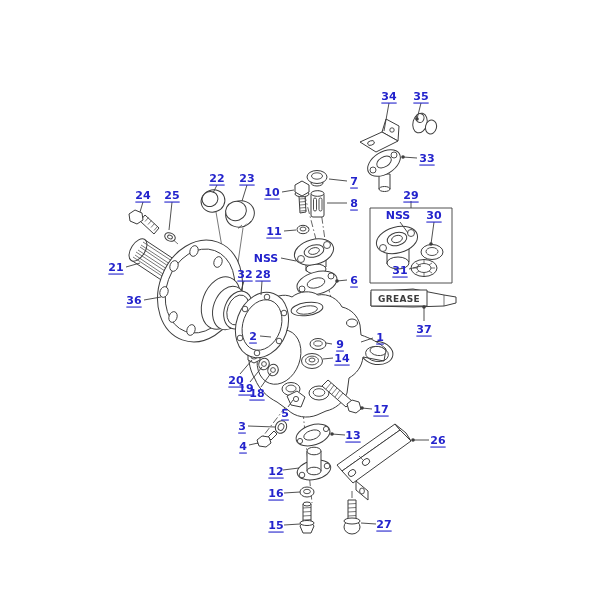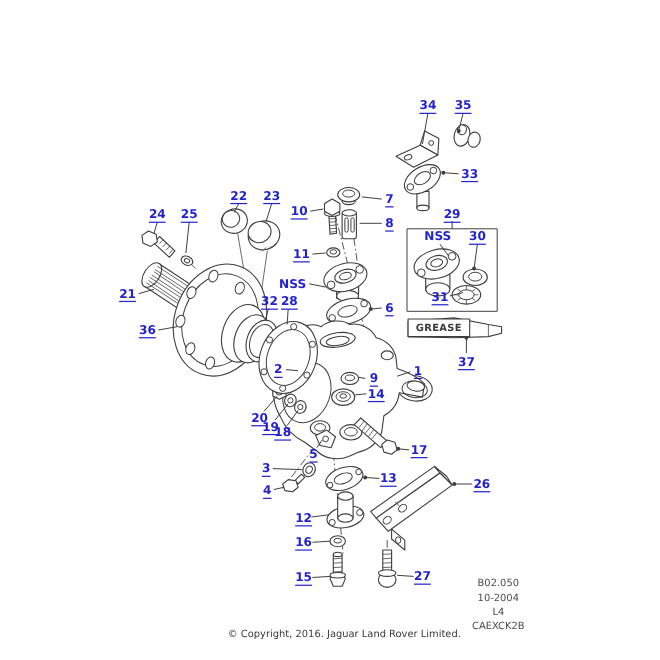--- a/index.html
+++ b/index.html
@@ -479,20 +479,13 @@
           <text x="438" y="440" class="callout-text callout-u">26</text>
         </g>
         <g>
           <line x1="424" y1="321" x2="424" y2="307" class="leader"></line>
           <circle cx="424" cy="307" r="1.8" class="leader-dot"></circle>
           <text x="424" y="329" class="callout-text callout-u">37</text>
         </g>
       </g>
 </svg>
 
-<div class="doc-info">
-  <div>B02.050</div>
-  <div>10-2004</div>
-  <div>L4</div>
-  <div>CAEXCK2B</div>
 </div>
-<div class="copyright">© Copyright, 2016. Jaguar Land Rover Limited.</div>
-</div>
 
 </body></html>

